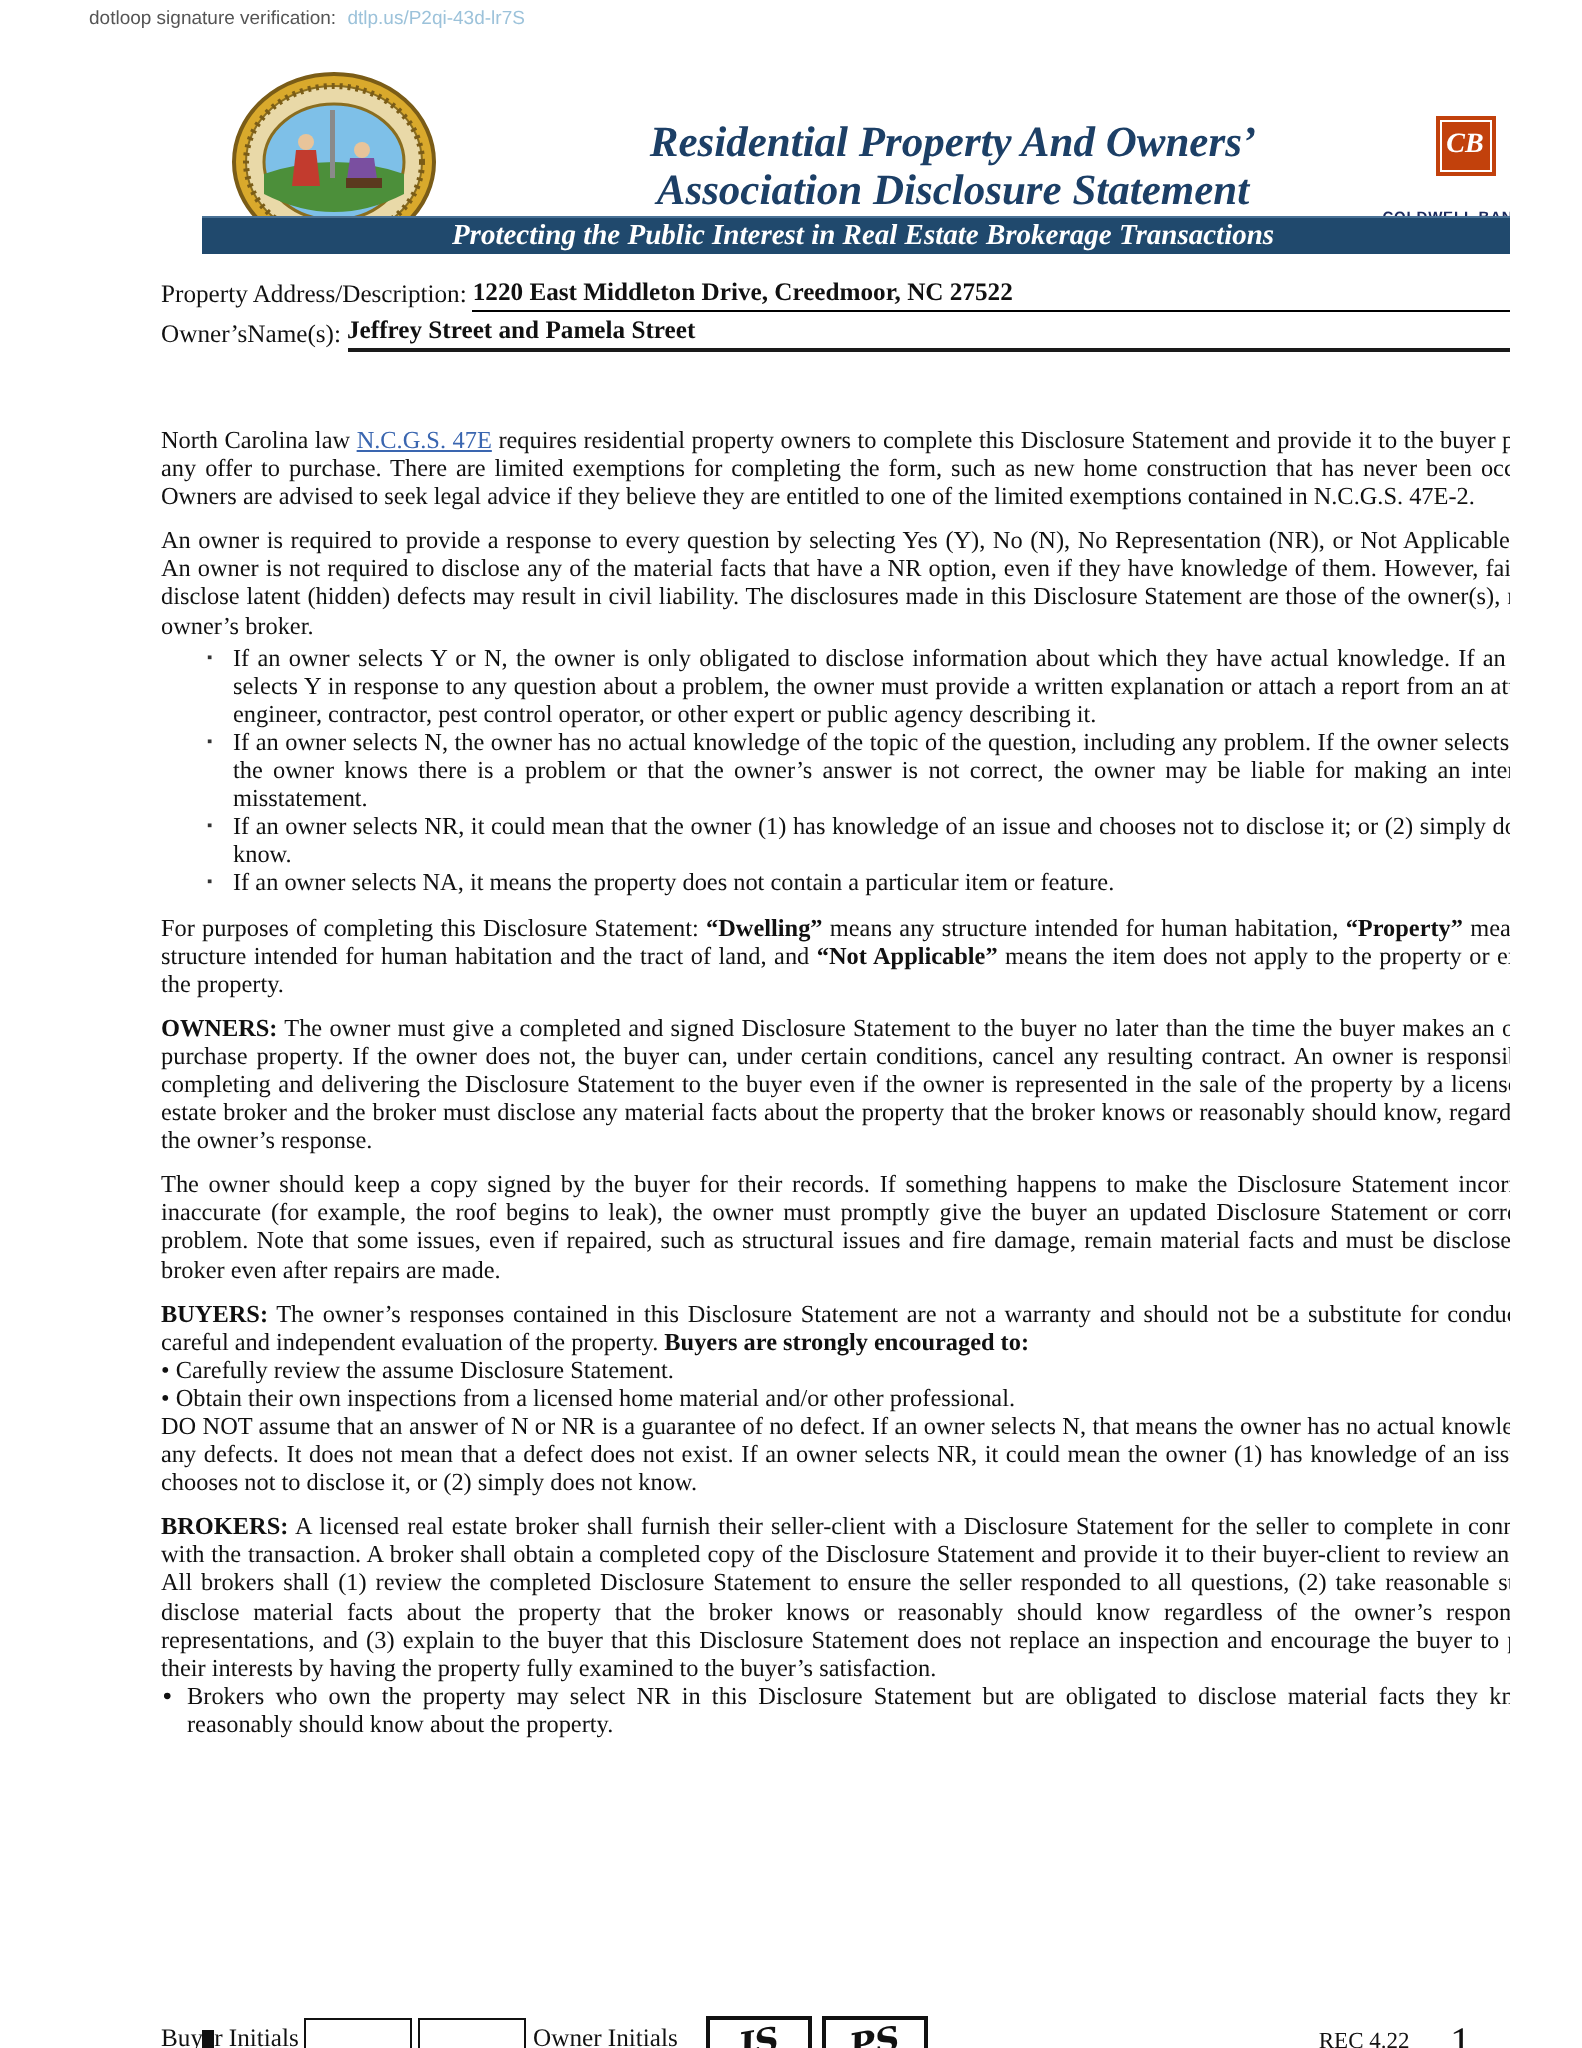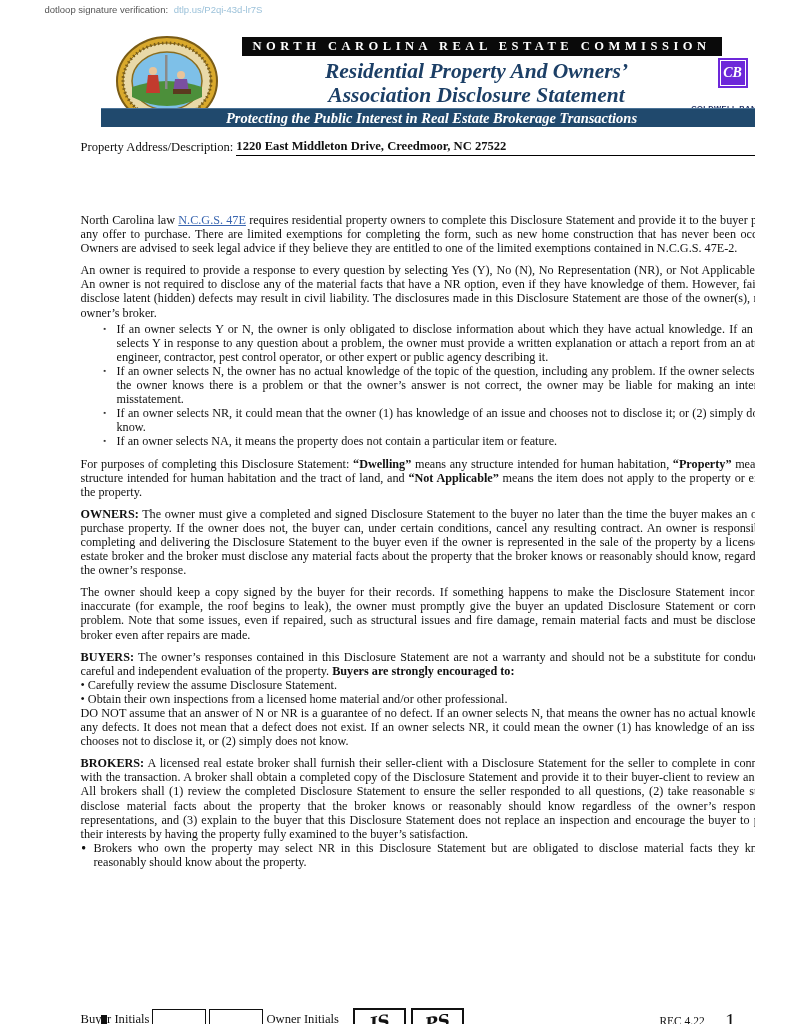--- a/index.html
+++ b/index.html
@@ -14,21 +14,21 @@
   
   .header{position:absolute;top:35px;left:44px;width:707px;height:92px;}
   .seal{position:absolute;left:34px;top:0;width:104px;height:92px;}
   .banner-black{position:absolute;left:161px;top:2px;width:480px;height:19px;background:#0a0a0a;
                 color:#fff;text-align:center;font-weight:bold;font-size:12.5px;
                 letter-spacing:4.5px;line-height:19px;white-space:nowrap;}
   .doc-title{position:absolute;left:156px;top:24px;width:480px;text-align:center;color:#1c3f66;
              font-weight:bold;font-style:italic;font-size:21.5px;line-height:24px;}
   .cb{position:absolute;right:0;top:23px;width:110px;text-align:center;
       font-family:"Liberation Sans",sans-serif;}
-  .cb-mark{width:30px;height:30px;background:#6d28d9;margin:0 auto 16px;position:relative;}
+  .cb-mark{width:30px;height:30px;background:#c2410c;margin:0 auto 16px;position:relative;}
   .cb-mark::after{content:"";position:absolute;inset:2px;border:1px solid #fff;}
   .cb-mark span{position:relative;z-index:1;color:#fff;font-family:"Liberation Serif",serif;
                 font-weight:bold;font-style:italic;font-size:14px;line-height:30px;}
   .cb-name{color:#1b2a5e;font-weight:bold;font-size:7.5px;letter-spacing:0.4px;}
   .cb-sub{color:#5a6b86;font-size:5.5px;letter-spacing:0.4px;width:64px;margin:1px auto 0;line-height:1.25;}
 
   .tagline{position:absolute;top:108px;left:64px;width:662px;height:18px;background:#20496d;
            border-top:1px solid #4a7296;color:#fff;text-align:center;font-weight:bold;
            font-style:italic;font-size:14.5px;line-height:18px;}
 
@@ -89,21 +89,20 @@
       <ellipse cx="52" cy="46" rx="35" ry="29" fill="#7ec0e8" stroke="#8a6d1f" stroke-width="1.5"></ellipse>
       <path d="M17 52 Q52 40 87 52 L87 62 Q52 80 17 62 Z" fill="#4c8f3a"></path>
       <rect x="50" y="20" width="2.5" height="34" fill="#8a8a8a"></rect>
       <circle cx="38" cy="36" r="4" fill="#e8c49a"></circle>
       <path d="M33 40 L43 40 L45 58 L31 58 Z" fill="#c23b2e"></path>
       <circle cx="66" cy="40" r="4" fill="#e8c49a"></circle>
       <path d="M60 44 L72 44 L74 58 L58 58 Z" fill="#7a4fa0"></path>
       <rect x="58" y="54" width="18" height="5" fill="#5b3a1e"></rect>
     </svg>
 
-    <div class="banner-black">NORTH CAROLINA REAL ESTATE COMMISSION</div>
 
     <div class="doc-title">
       <div>Residential Property And Owners’</div>
       <div>Association Disclosure Statement</div>
     </div>
 
     <div class="cb">
       <div class="cb-mark">
         <span>CB</span>
       </div>
@@ -111,20 +110,24 @@
       <div class="cb-sub">HOWARD PERRY AND WALSTON</div>
     </div>
   </div>
 
   <div class="tagline">Protecting the Public Interest in Real Estate Brokerage Transactions</div>
 
   <div class="fields">
     <div class="field-row">
       <span class="field-label">Property Address/Description:</span>
       <span class="field-value u1">1220 East Middleton Drive, Creedmoor, NC 27522</span>
+    </div>
+    <div class="field-row">
+      <span class="field-label">Owner’sName(s):</span>
+      <span class="field-value u2">Jeffrey Street and Pamela Street</span>
     </div>
   </div>
 
   <div class="bodytext">
 
     <p><span>North Carolina law </span><span class="doc-link">N.C.G.S. 47E</span><span> requires residential property owners to complete this Disclosure Statement and provide it to the buyer prior to any offer to purchase. There are limited exemptions for completing the form, such as new home construction that has never been occupied. Owners are advised to seek legal advice if they believe they are entitled to one of the limited exemptions contained in N.C.G.S. 47E-2.</span></p>
 
     <p class="plain">An owner is required to provide a response to every question by selecting Yes (Y), No (N), No Representation (NR), or Not Applicable (NA). An owner is not required to disclose any of the material facts that have a NR option, even if they have knowledge of them. However, failure to disclose latent (hidden) defects may result in civil liability. The disclosures made in this Disclosure Statement are those of the owner(s), not the owner’s broker.</p>
 
     <div class="nr-list">

